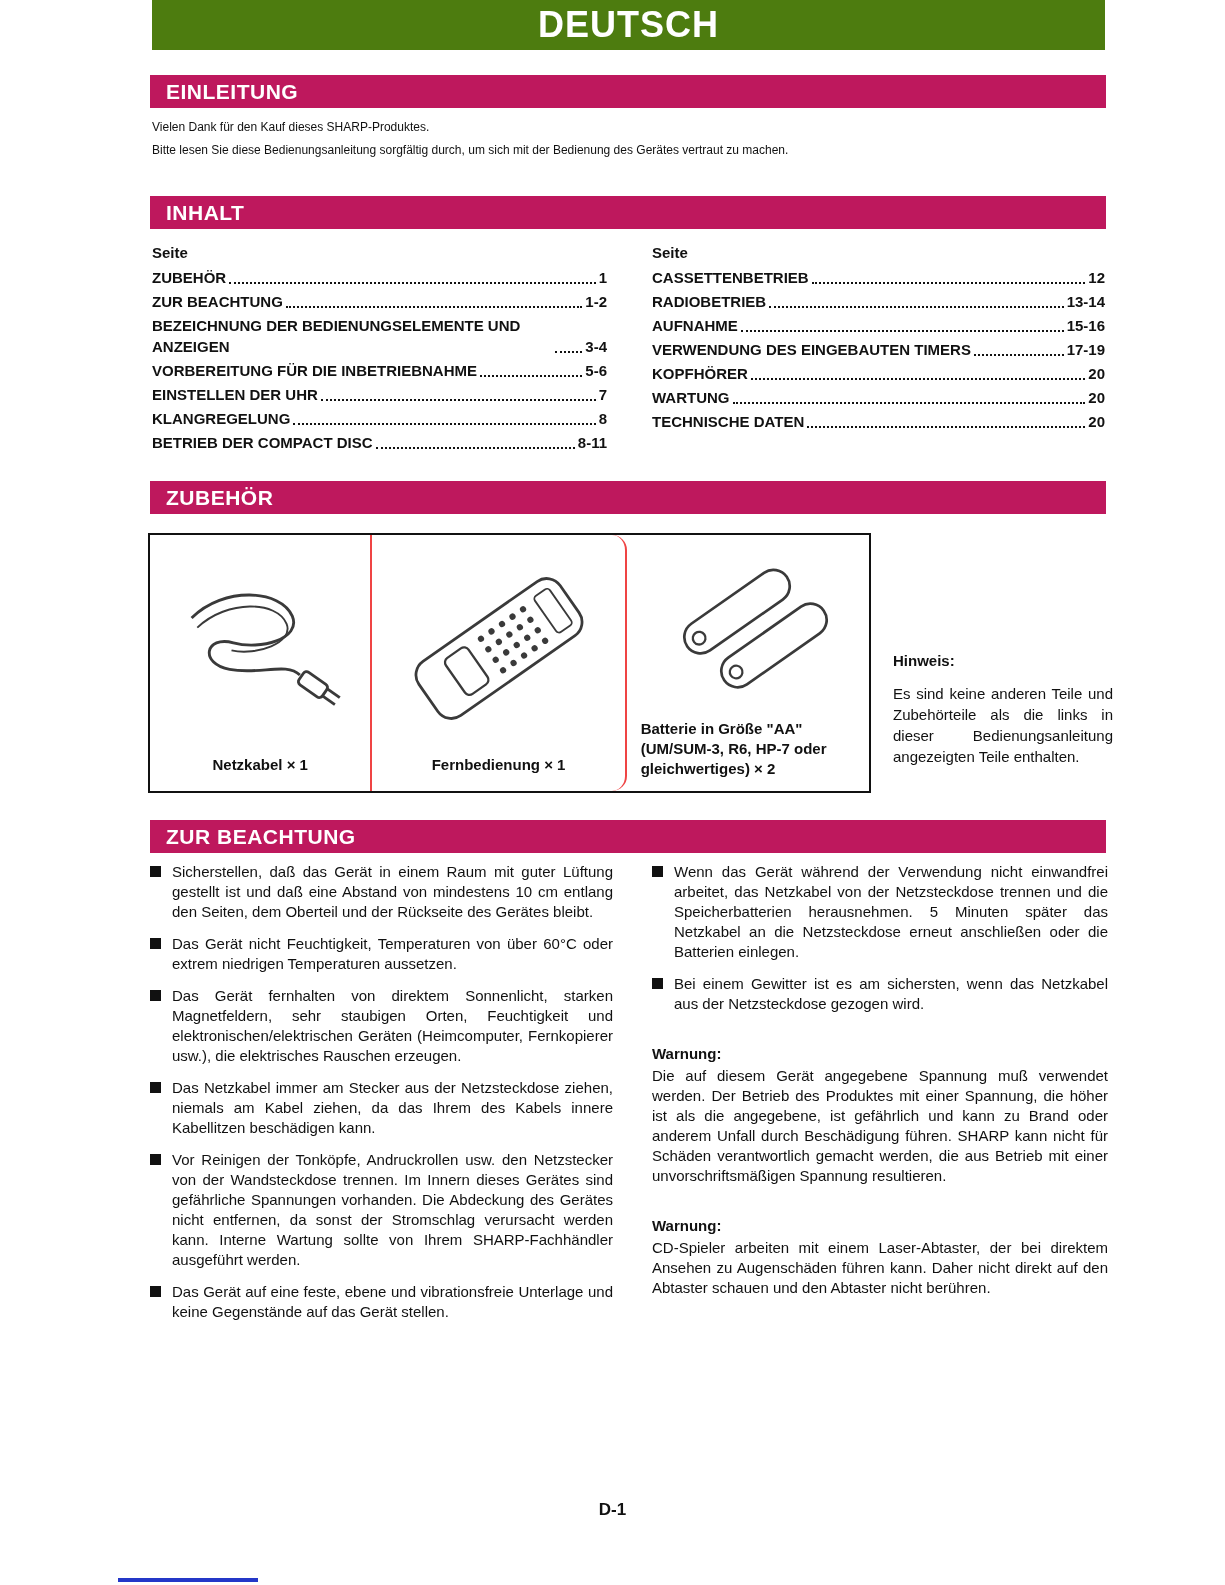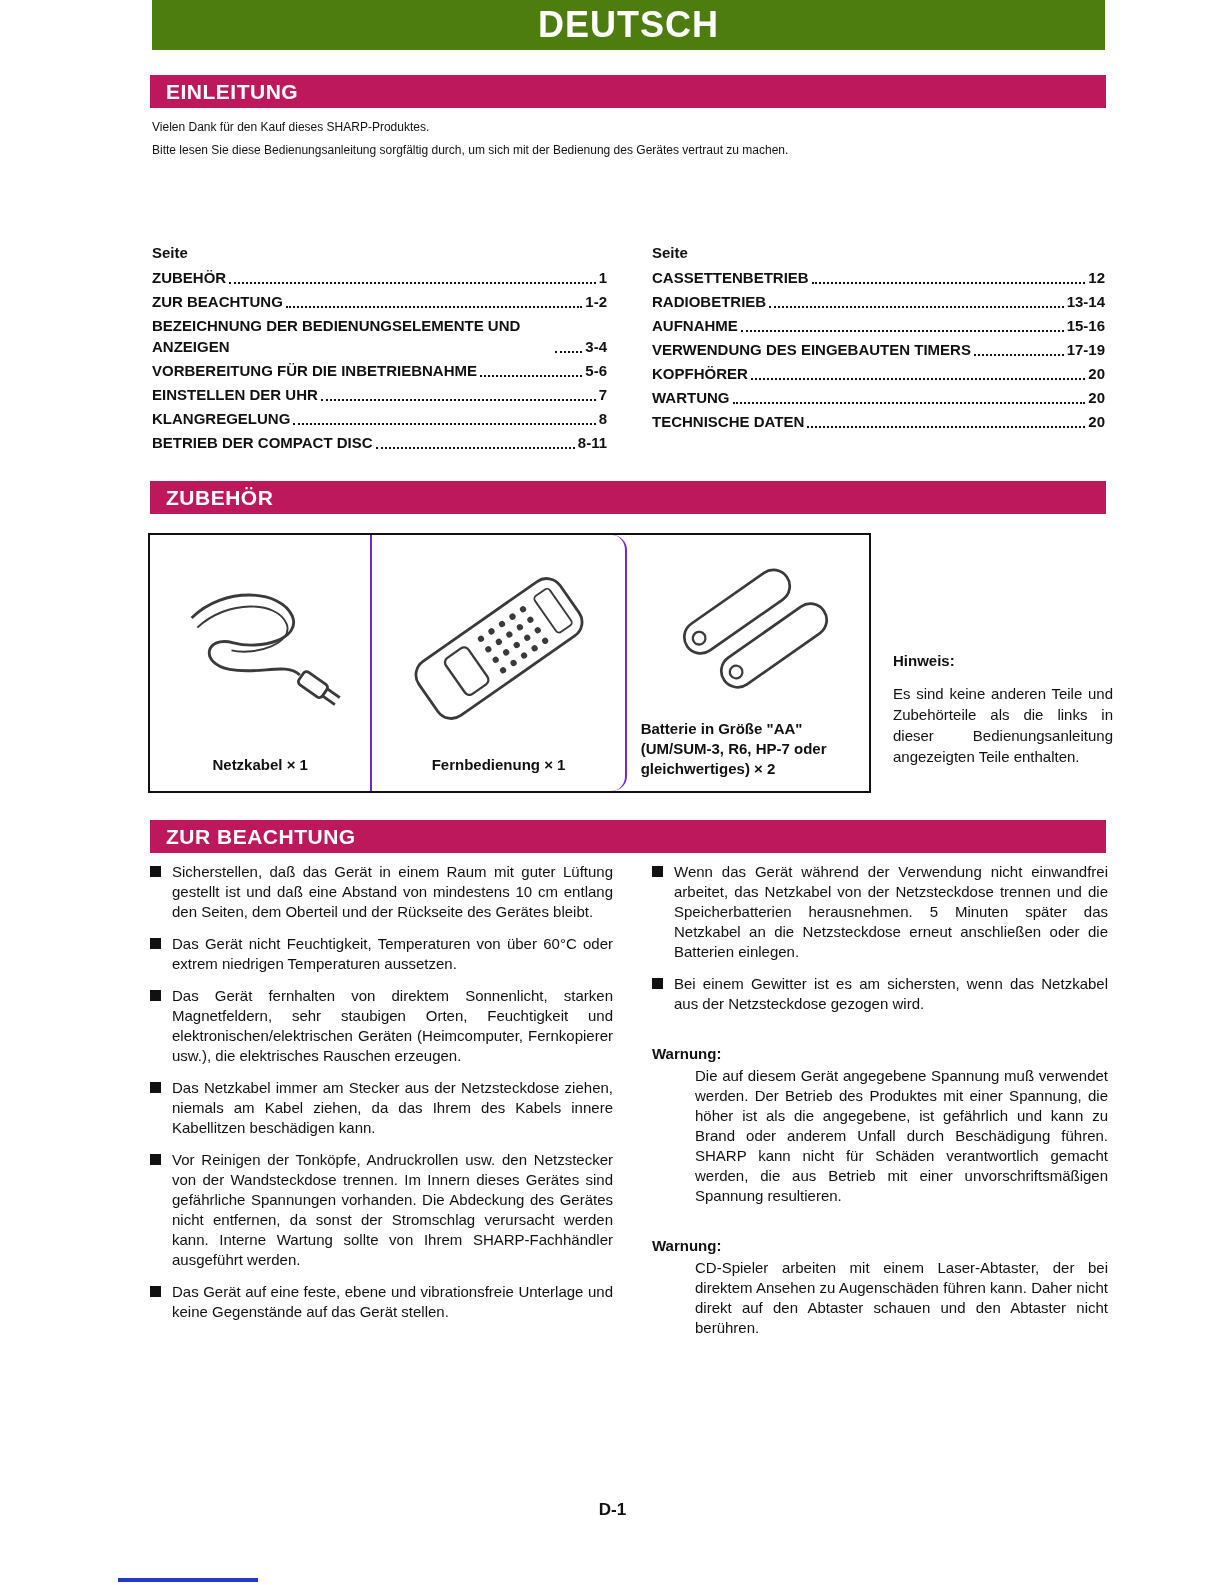--- a/index.html
+++ b/index.html
@@ -32,21 +32,21 @@
   .toc-row { display:flex; align-items:flex-end; font-weight:bold; font-size:15px; line-height:21px; margin-bottom:3px; }
   .toc-label { max-width:88%; }
   .toc-dots { flex:1 1 auto; min-width:14px; border-bottom:2px dotted #111; margin:0 3px 4px 3px; }
   .toc-page { white-space:nowrap; }
 
   
   .acc-box {
     position:absolute; left:148px; top:533px; width:723px; height:260px;
     border:2px solid #111; display:flex;
   }
-  .acc-panel { display:flex; flex-direction:column; border-right:2px solid #6d28d9; }
+  .acc-panel { display:flex; flex-direction:column; border-right:2px solid #ef4444; }
   .acc-panel:last-child { border-right:none; }
   .acc-panel.p1 { width:223px; }
   .acc-panel.p2 { width:255px;border-radius:15px; }
   .acc-panel.p3 { width:243px; }
   .acc-art { flex:1 1 auto; display:flex; align-items:center; justify-content:center; padding-top:6px; }
   .acc-cap { font-weight:bold; font-size:15px; text-align:center; padding:0 10px 16px; line-height:20px; }
   .acc-panel.p3 .acc-cap { text-align:left; padding-left:14px; padding-bottom:12px; }
 
   .hinweis { position:absolute; left:893px; top:650px; width:220px; font-size:15px; line-height:21px; }
   .hinweis .h-title { font-weight:bold; margin-bottom:12px; }
@@ -54,40 +54,41 @@
 
   
   .cols { position:absolute; top:862px; font-size:15px; line-height:20px; }
   .cols.left  { left:150px; width:463px; }
   .cols.right { left:652px; width:456px; }
   .bullet { display:flex; margin-bottom:12px; }
   .sq { flex:0 0 11px; width:11px; height:11px; background:#111; margin-top:4px; margin-right:11px; }
   .btext { text-align:justify; flex:1; }
   .warn { margin-top:30px; }
   .warn .w-title { font-weight:bold; margin-bottom:2px; }
-  .warn .w-text { text-align:justify;margin-left:43px; }
+  .warn .w-text { text-align:justify; }
 
   .footer { position:absolute; left:0; top:1500px; width:1225px; text-align:center; font-weight:bold; font-size:17px; }
   .blue-line { position:absolute; left:118px; top:1578px; width:140px; height:4px; background:#2437c8; }
 
   svg { display:block; }
 </style>
 </head>
 <body>
 
 <div class="page">
 
   <div class="banner">DEUTSCH</div>
 
   <div class="bar" style="top:75px;">EINLEITUNG</div>
   <div class="intro">
     <div>Vielen Dank für den Kauf dieses SHARP-Produktes.</div>
     <div>Bitte lesen Sie diese Bedienungsanleitung sorgfältig durch, um sich mit der Bedienung des Gerätes vertraut zu machen.</div>
   </div>
 
+  <div class="bar" style="top:196px;">INHALT</div>
 
   <div class="toc">
     <div class="toc-col">
       <div class="seite">Seite</div>
       <div class="toc-row">
         <span class="toc-label">ZUBEHÖR</span>
           <span class="toc-dots"></span>
           <span class="toc-page">1</span>
       </div>
       <div class="toc-row">

